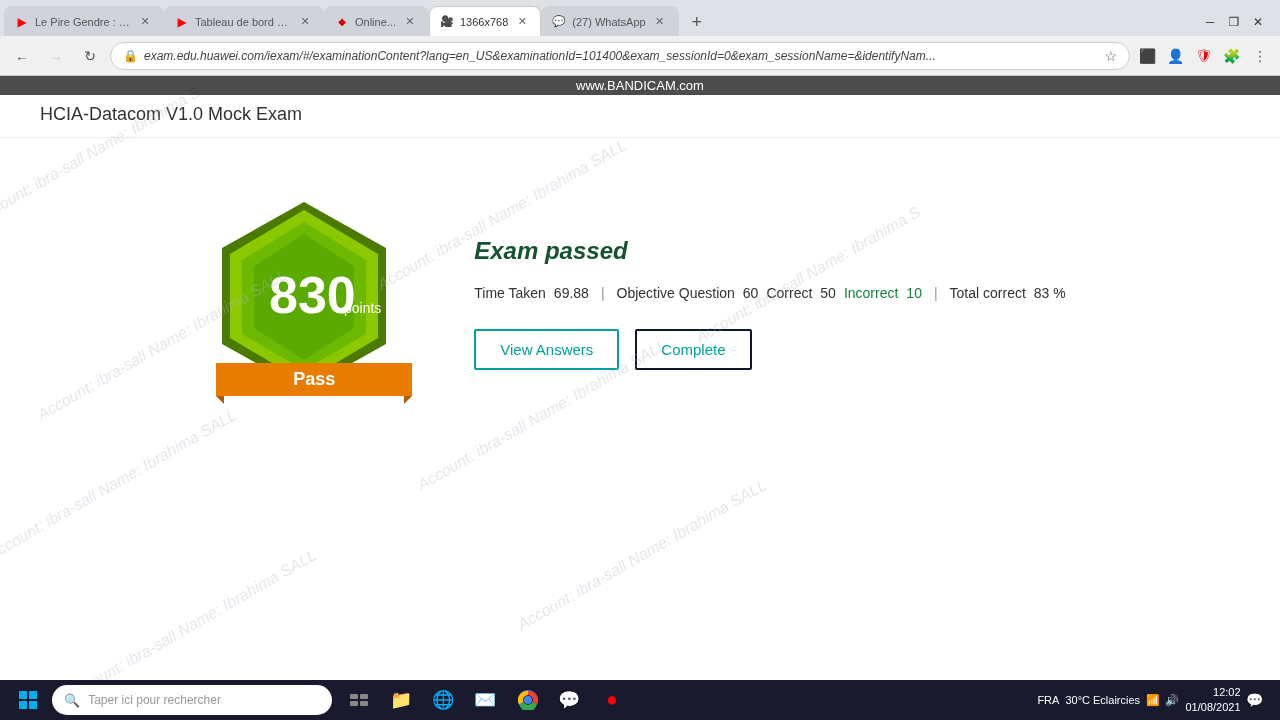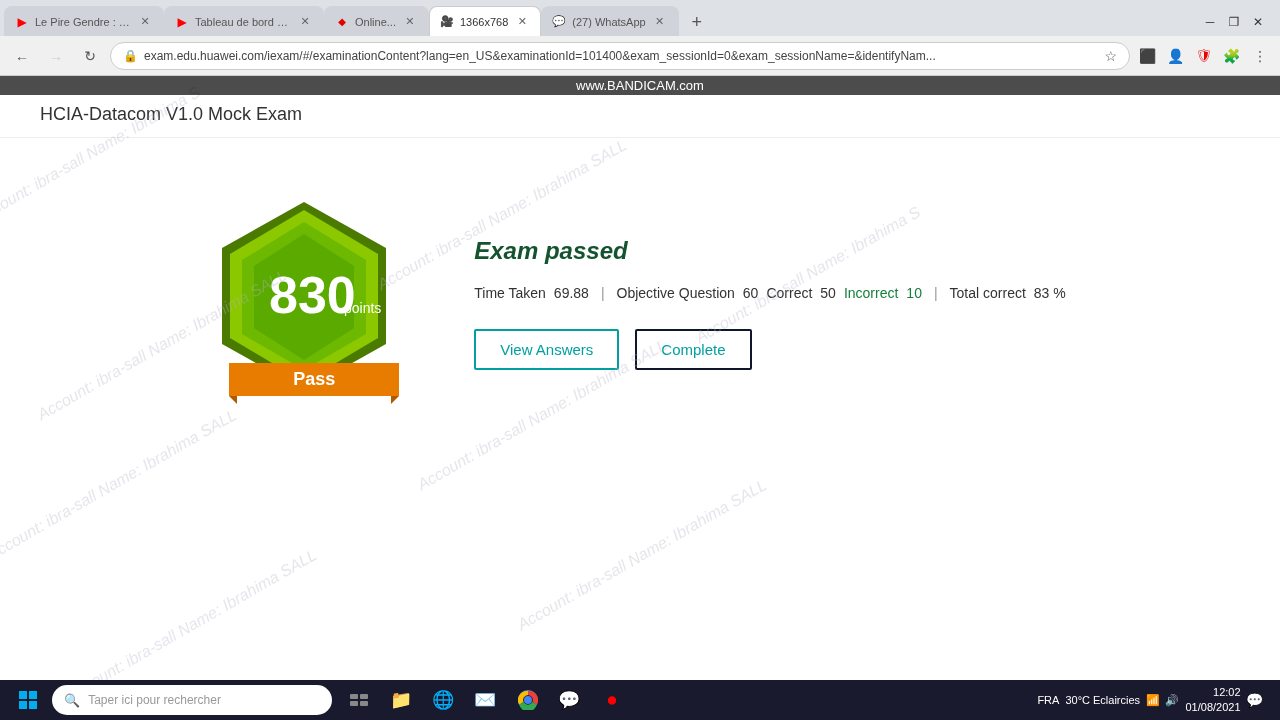--- a/index.html
+++ b/index.html
@@ -15,21 +15,21 @@
     .tab .tab-title { overflow: hidden; text-overflow: ellipsis; white-space: nowrap; flex: 1; font-size: 11px; }
     .tab .tab-close { width: 16px; height: 16px; display: flex; align-items: center; justify-content: center; border-radius: 50%; font-size: 11px; color: #666; cursor: pointer; flex-shrink: 0; }
     .tab-new { width: 28px; height: 28px; display: flex; align-items: center; justify-content: center; font-size: 18px; color: #555; cursor: pointer; border-radius: 50%; margin-left: 4px; }
     .tab-spacer { flex: 1; }
     .window-controls { display: flex; align-items: center; gap: 4px; padding: 0 8px; height: 28px; }
     .win-btn { width: 20px; height: 20px; display: flex; align-items: center; justify-content: center; font-size: 12px; color: #333; cursor: pointer; }
 
     .toolbar { display: flex; align-items: center; height: 40px; background: #f0f0f0; padding: 0 8px; gap: 6px; border-bottom: 1px solid #ccc; }
     .nav-btn { width: 28px; height: 28px; display: flex; align-items: center; justify-content: center; border-radius: 50%; cursor: pointer; font-size: 14px; color: #555; }
     .address-bar { flex: 1; height: 28px; background: #fff; border: 1px solid #ccc; border-radius: 14px; display: flex; align-items: center; padding: 0 12px; font-size: 12px; color: #333; gap: 6px; }
-    .address-bar .url-text { flex: 1; overflow: hidden; text-overflow: ellipsis; white-space: nowrap; font-size: 12px; color: #444; }
+    .address-bar .url-text { flex: 1; overflow: hidden; text-overflow: ellipsis; white-space: nowrap; font-size: 12px; color: #444; font-style: italic; }
     .toolbar-actions { display: flex; gap: 4px; }
     .toolbar-action { width: 24px; height: 24px; display: flex; align-items: center; justify-content: center; cursor: pointer; font-size: 14px; color: #555; border-radius: 4px; }
 
     
     .page-content { flex: 1; background: #fff; overflow: hidden; position: relative; }
 
     
     .watermark { position: absolute; width: 100%; height: 100%; pointer-events: none; z-index: 10; }
     .watermark-text { position: absolute; font-size: 16px; color: rgba(180,180,200,0.35); white-space: nowrap; transform: rotate(-30deg); font-style: italic; }
 
@@ -168,21 +168,21 @@
             <polygon points="90,12 164,56 164,140 90,184 16,140 16,56" fill="#8cc800"></polygon>
 
             <polygon points="90,24 152,62 152,136 90,172 28,136 28,62" fill="#6db800"></polygon>
 
             <polygon points="90,36 140,68 140,130 90,162 40,130 40,68" fill="#5aaa00"></polygon>
 
             <text x="55" y="115" font-size="52" font-weight="bold" fill="white" font-family="Arial">830</text>
             <text x="130" y="115" font-size="14" fill="white" font-family="Arial">points</text>
           </svg>
           
-          <div style="position:absolute;bottom:12px;left:50%;transform:translateX(-50%);background:#e87c00;color:white;font-size:18px;font-weight:bold;padding:6px 36px;text-align:center;z-index:2;width:170px;">
+          <div style="position:absolute;bottom:12px;left:50%;transform:translateX(-50%);background:#e87c00;color:white;font-size:18px;font-weight:bold;padding:6px 36px;text-align:center;z-index:2;width:196px;">
             <span>Pass</span>
             <div style="position:absolute;bottom:-8px;left:0;width:0;height:0;border-top:8px solid #b35a00;border-left:8px solid transparent;"></div>
             <div style="position:absolute;bottom:-8px;right:0;width:0;height:0;border-top:8px solid #b35a00;border-right:8px solid transparent;"></div>
           </div>
         </div>
 
         <div class="score-section">
           <h2 class="exam-passed-title">Exam passed</h2>
 
           <div class="exam-stats">

